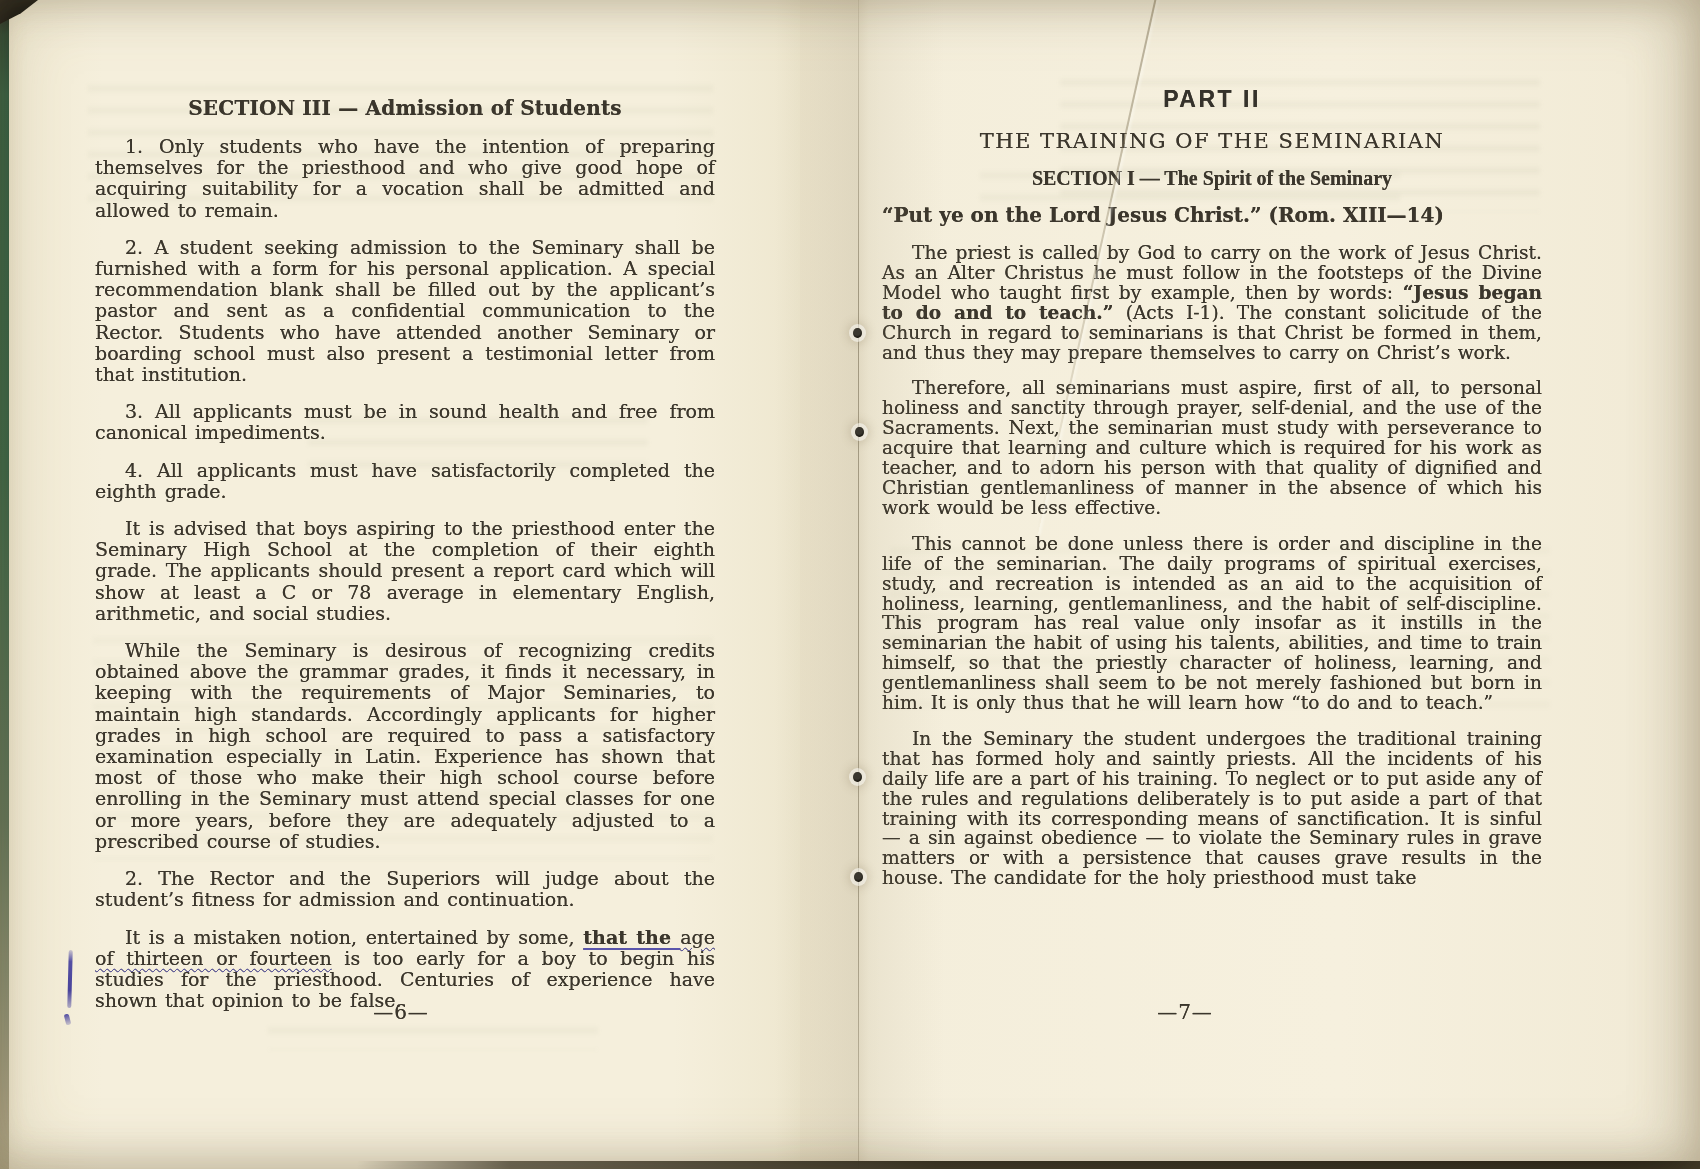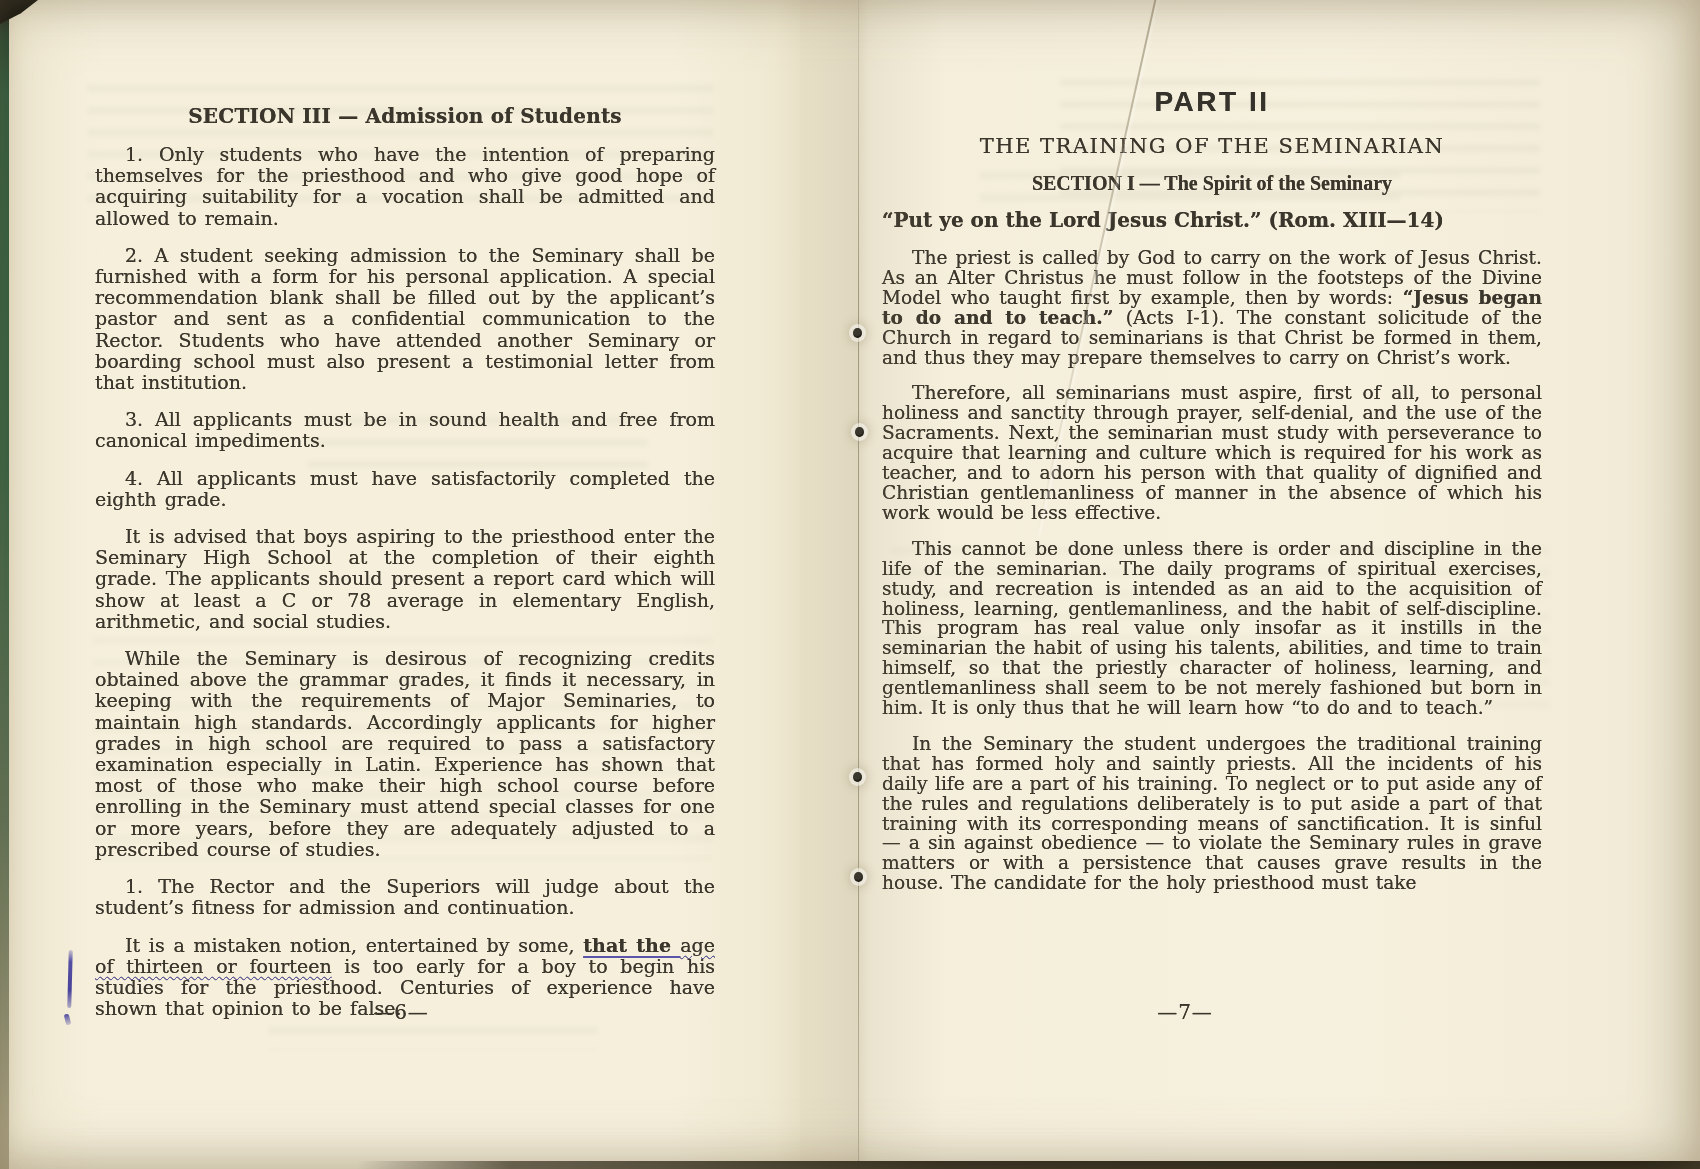--- a/index.html
+++ b/index.html
@@ -55,23 +55,23 @@
   
   .ghost { position:absolute; pointer-events:none; filter: blur(2px); opacity:.6;
     background: repeating-linear-gradient(180deg, rgba(148,155,124,0) 0 7px,
       rgba(148,155,124,.14) 7px 14px, rgba(148,155,124,0) 14px 22px); }
 
   
   .col { position:absolute; color:#3b362c; text-shadow: 0 0 .5px rgba(59,54,44,.85); }
   .col-left  { left:87px; top:92px; width:620px; }
   .col-right { left:82px; top:86px; width:660px; }
 
-  .l-heading { margin:12px 0 14px 0; font-size:20px; font-weight:700; text-align:center; letter-spacing:.2px; }
+  .l-heading { margin:4px 0 14px 0; font-size:20px; font-weight:700; text-align:center; letter-spacing:.2px; }
 
-  .part-heading { font-family:"Liberation Sans", sans-serif; font-weight:700; font-size:28px;
+  .part-heading { font-family:"Liberation Sans", sans-serif; font-weight:700; font-size:23px;
     letter-spacing:2.5px; text-align:center; color:#35322b; }
   .page-title { margin-top:16px; font-size:21px; letter-spacing:1.5px; text-align:center; }
   .r-heading { margin:14px 0 0 0; font-size:20px; font-weight:700; text-align:center;font-family:Liberation Serif, serif; }
   .scripture { margin:13px 0 7px 0; font-size:20px; font-weight:700; text-align:left; }
 
   .body p { margin:16px 0 11px 0; text-indent:30px; text-align:justify; }
   .body-left p  { font-size:19px; line-height:21.2px; word-spacing:2px; }
   .body-right p { font-size:18.6px; line-height:19.9px; word-spacing:1.5px; margin-bottom:9px; }
 
   .italic { }
@@ -107,21 +107,21 @@
 
     <div class="col col-left">
       <h2 class="l-heading">SECTION III — Admission of Students</h2>
       <div class="body body-left">
           <p><span>1. Only students who have the intention of preparing themselves for the priesthood and who give good hope of acquiring suitability for a vocation shall be admitted and allowed to remain.</span></p>
           <p><span>2. A student seeking admission to the Seminary shall be furnished with a form for his personal application. A special recommendation blank shall be filled out by the applicant’s pastor and sent as a confidential communication to the Rector. Students who have attended another Seminary or boarding school must also present a testimonial letter from that institution.</span></p>
           <p><span>3. All applicants must be in sound health and free from canonical impediments.</span></p>
           <p><span>4. All applicants must have satisfactorily completed the eighth grade.</span></p>
           <p><span>It is advised that boys aspiring to the priesthood enter the Seminary High School at the completion of their eighth grade. The applicants should present a report card which will show at least a C or 78 average in elementary English, arithmetic, and social studies.</span></p>
           <p><span>While the Seminary is desirous of recognizing credits obtained above the grammar grades, it finds it necessary, in keeping with the requirements of Major Seminaries, to maintain high standards. Accordingly applicants for higher grades in high school are required to pass a satisfactory examination especially in Latin. Experience has shown that most of those who make their high school course before enrolling in the Seminary must attend special classes for one or more years, before they are adequately adjusted to a prescribed course of studies.</span></p>
-          <p><span>1. The Rector and the Superiors will judge about the student’s fitness for admission and continuation.</span></p>
+          <p><span>2. The Rector and the Superiors will judge about the student’s fitness for admission and continuation.</span></p>
           <p><span>It is a mistaken notion, entertained by some, </span><span class="pen-straight">that the </span><span class="pen-wavy">age of thirteen or fourteen</span><span> is too early for a boy to begin his studies for the priesthood. Centuries of experience have shown that opinion to be false.</span></p>
         </div>
     </div>
     <div class="pen-mark"></div>
     <div class="pen-tick"></div>
   </div>
 
   <div class="page page-right">
     <div class="ghost" style="left:260px; top:72px; width:480px; height:140px; opacity:.55;"></div>
     <div class="ghost" style="left:90px; top:540px; width:660px; height:180px; opacity:.3;"></div>

